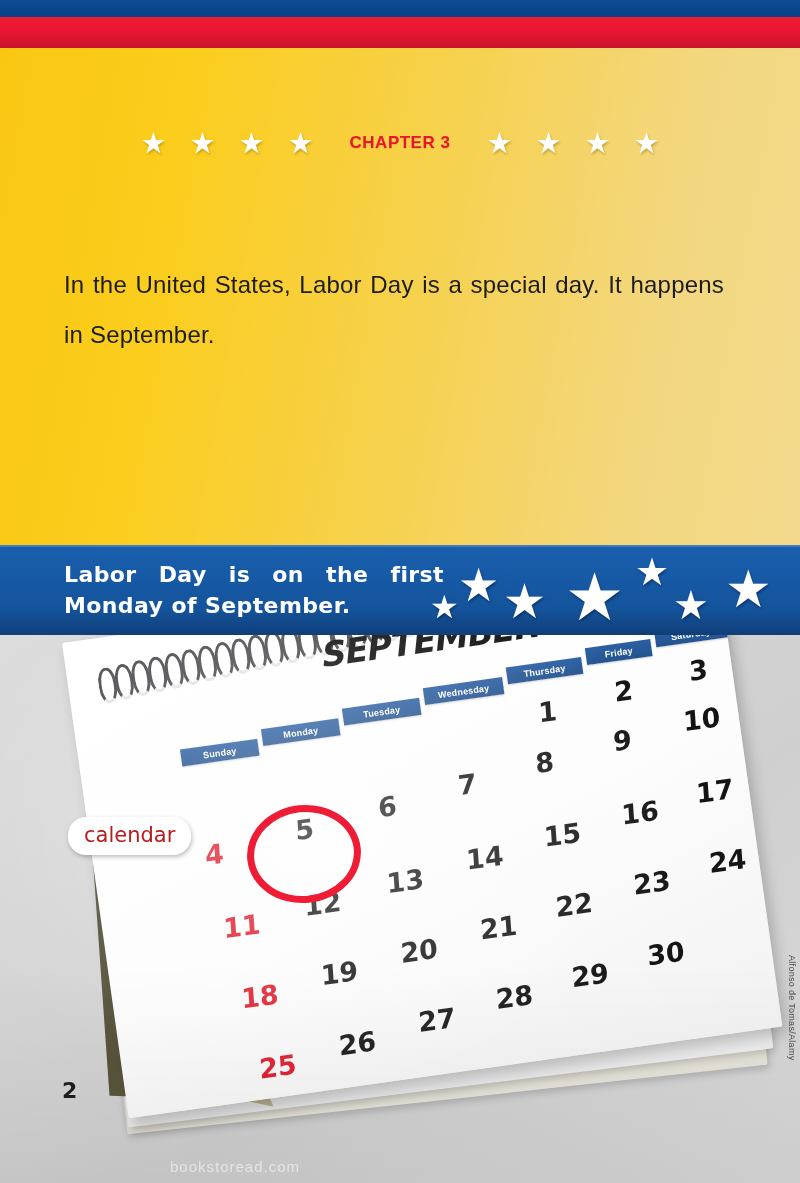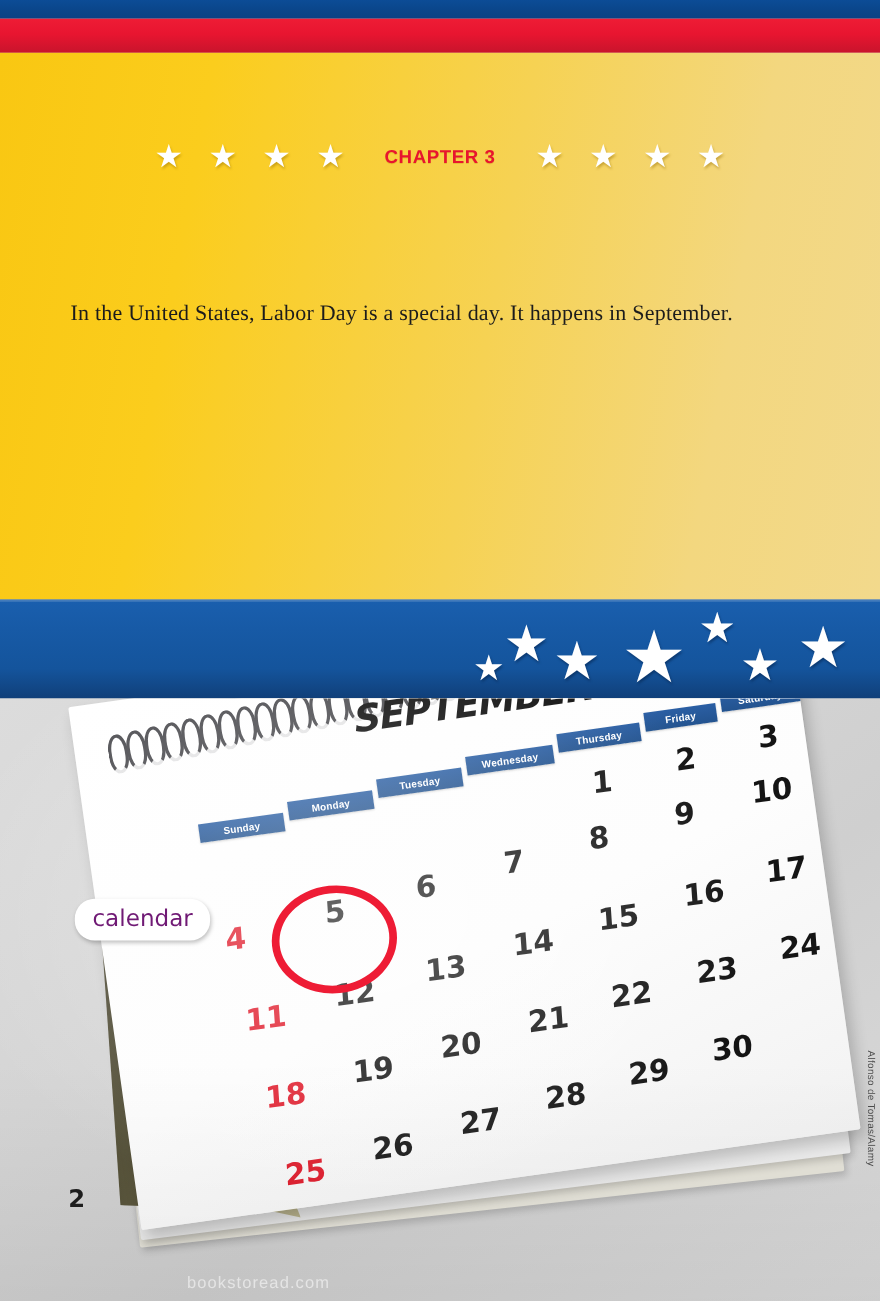--- a/index.html
+++ b/index.html
@@ -87,22 +87,22 @@
     white-space: nowrap;
     background: linear-gradient(to bottom, #ffffff 40%, #ffffff 55%, #c9d3df 88%, #aeb9c6 100%);
     -webkit-background-clip: text;
     background-clip: text;
   }
 
   .body-text {
     position: absolute;
     left: 64px;
     width: 660px;
-    font-family: Liberation Serif, serif;
-    font-size: 20px;
+    font-family: Liberation Sans, sans-serif;
+    font-size: 24px;
     color: #1c1c1c;
     line-height: 50px;
     letter-spacing: 0.2px;
     text-align: justify;
     text-align-last: left;
   }
   .para1 { top: 212px; }
   .para2 { top: 360px; }
 
   
@@ -262,21 +262,21 @@
   }
 
   .pill-label {
     position: absolute;
     left: 68px; top: 817px;
     padding: 6px 16px 8px 16px;
     background: #ffffff;
     border-radius: 18px;
     font-family: "DejaVu Sans", sans-serif;
     font-size: 21px;
-    color: #701a75;
+    color: #b91c1c;
     box-shadow: 1px 2px 4px rgba(0,0,0,0.25);
   }
 
   .credit {
     position: absolute;
     right: 3px;
     top: 955px;
     font-family: "Liberation Sans", sans-serif;
     font-size: 9px;
     color: #4b4b4b;
@@ -325,20 +325,21 @@
       <span class="star star-hdr">★</span>
       <span class="star star-hdr">★</span>
       <span class="star star-hdr">★</span>
     </div>
 
 
     <div class="body-text para1">In the United States, Labor Day is a special day. It happens in September.</div>
   </div>
 
   <div class="caption-strip">
+    <div class="caption-text">Labor Day is on the first Monday of September.</div>
     <div class="caption-stars">
       <span class="cstar" style="left:0px;  top:46px; font-size:32px;">★</span>
       <span class="cstar" style="left:28px; top:17px; font-size:46px;">★</span>
       <span class="cstar" style="left:73px; top:33px; font-size:48px;">★</span>
       <span class="cstar" style="left:135px;top:19px; font-size:66px;">★</span>
       <span class="cstar" style="left:205px;top:8px;  font-size:38px;">★</span>
       <span class="cstar" style="left:243px;top:40px; font-size:40px;">★</span>
       <span class="cstar" style="left:295px;top:18px; font-size:52px;">★</span>
     </div>
   </div>

